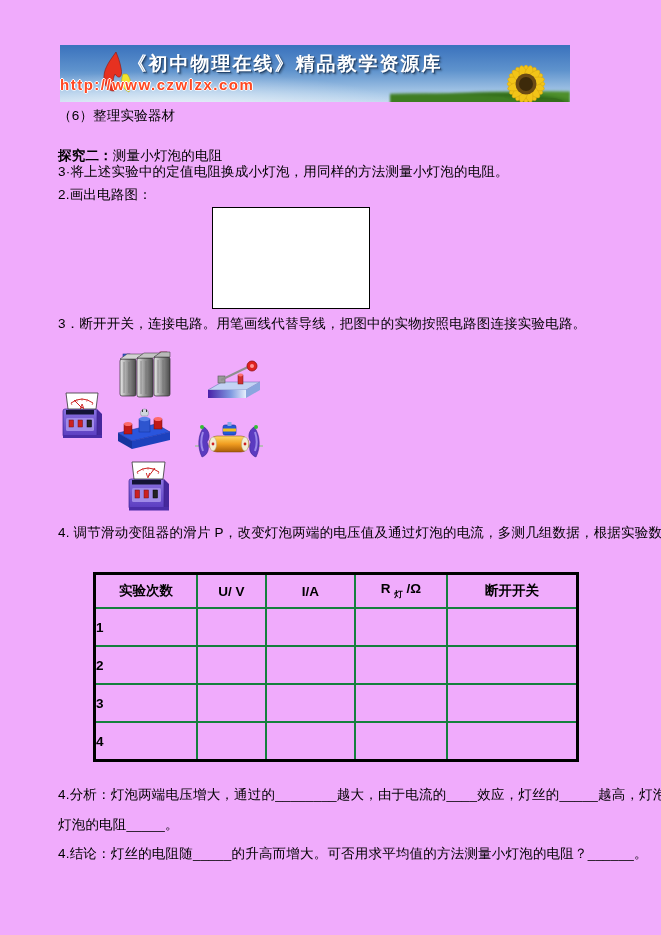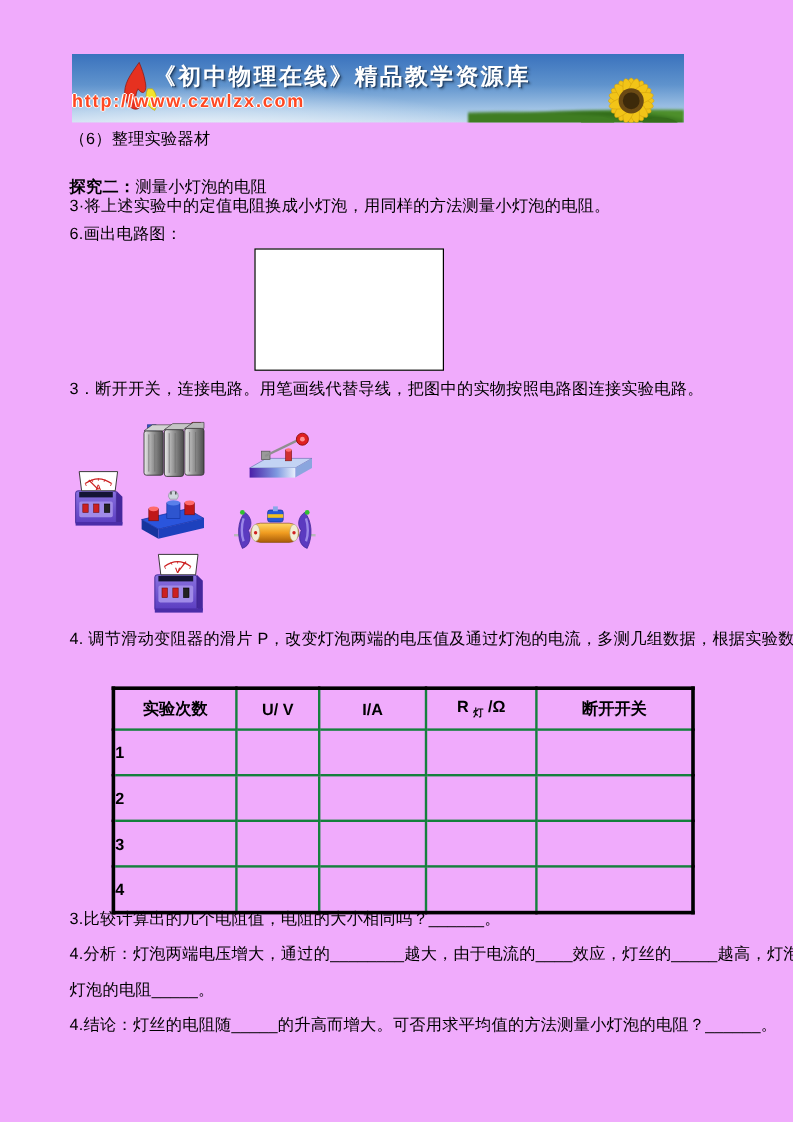--- a/index.html
+++ b/index.html
@@ -81,21 +81,21 @@
     </svg>
   </div>
 
   <div class="line" style="left:58px;top:107px;">（6）整理实验器材</div>
 
   <div class="line" style="left:58px;top:137px;margin-top:10px;">
     <span class="bold">探究二：</span><span>测量小灯泡的电阻</span>
   </div>
 
   <div class="line" style="left:58px;top:163px;">3·将上述实验中的定值电阻换成小灯泡，用同样的方法测量小灯泡的电阻。</div>
-  <div class="line" style="left:58px;top:186px;">6.画出电路图：</div>
+  <div class="line" style="left:58px;top:186px;">2.画出电路图：</div>
 
   <div class="diagram-box"></div>
 
   <div class="line" style="left:58px;top:315px;">3．断开开关，连接电路。用笔画线代替导线，把图中的实物按照电路图连接实验电路。</div>
 
   <svg class="equip" style="left:117px;top:346px;" width="56" height="56" viewBox="0 0 56 56">
     <defs>
       <linearGradient id="cellG" x1="0" y1="0" x2="1" y2="0">
         <stop offset="0" stop-color="#e9e9e9"></stop>
           <stop offset="0.45" stop-color="#9a9a9a"></stop>
@@ -274,18 +274,17 @@
       <tr>
         <td>4</td>
         <td></td>
         <td></td>
         <td></td>
         <td></td>
       </tr>
     </tbody>
   </table>
 
-  <div class="line" style="left:58px;top:757px;">3.比较计算出的几个电阻值，电阻的大小相同吗？______。</div>
   <div class="line" style="left:58px;top:786px;">4.分析：灯泡两端电压增大，通过的________越大，由于电流的____效应，灯丝的_____越高，灯泡变亮，</div>
   <div class="line" style="left:58px;top:816px;">灯泡的电阻_____。</div>
   <div class="line" style="left:58px;top:845px;">4.结论：灯丝的电阻随_____的升高而增大。可否用求平均值的方法测量小灯泡的电阻？______。</div>
 
 </div>
 
 </body></html>

